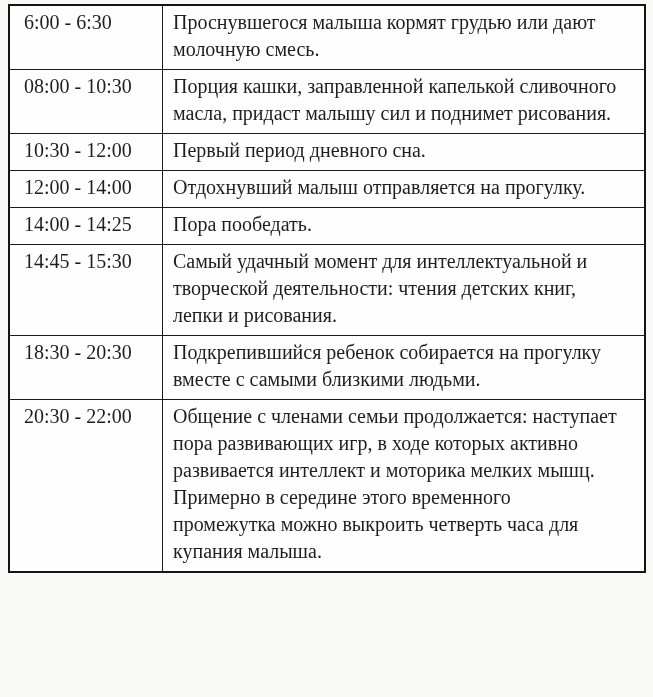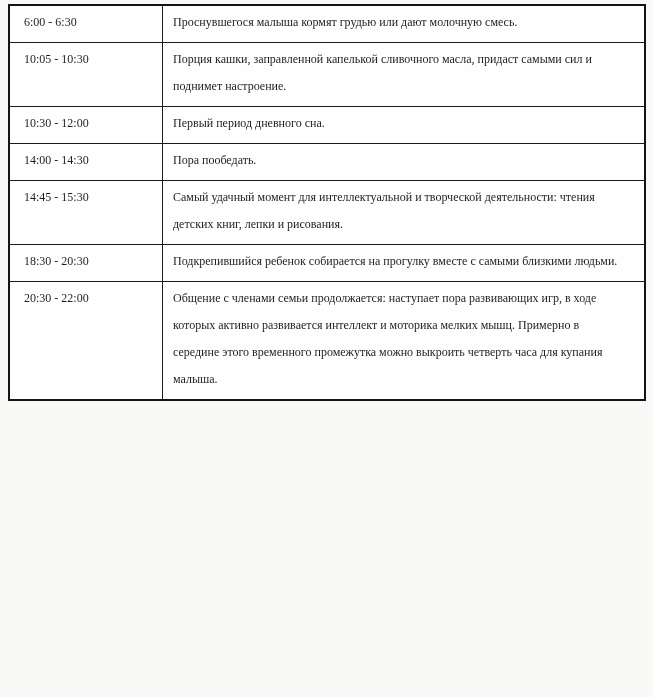--- a/index.html
+++ b/index.html
@@ -19,21 +19,21 @@
     margin: 4px 0 0 8px;
     width: 638px;
     background: #fefefe;
     table-layout: fixed;
   }
   table.schedule, table.schedule td {
     border: 2px solid #1b1b1b;
   }
   table.schedule td {
     border-width: 1px;
-    font-size: 12px;
+    font-size: 20px;
     line-height: 27px;
     vertical-align: top;
     padding: 3px 10px 6px 10px;
     font-family: Liberation Serif, serif;
   }
   table.schedule td.time-cell {
     width: 128px;
     white-space: nowrap;
     padding-left: 14px;
   }
@@ -48,29 +48,33 @@
 </head>
 <body>
 
 <table class="schedule">
   <tbody>
     <tr>
       <td class="time-cell">6:00 - 6:30</td>
       <td class="activity-cell">Проснувшегося малыша кормят грудью или дают молочную смесь.</td>
     </tr>
     <tr>
-      <td class="time-cell">10:05 - 10:30</td>
-      <td class="activity-cell">Порция кашки, заправленной капелькой сливочного масла, придаст самыми сил и поднимет настроение.</td>
+      <td class="time-cell">08:00 - 10:30</td>
+      <td class="activity-cell">Порция кашки, заправленной капелькой сливочного масла, придаст малышу сил и поднимет рисования.</td>
     </tr>
     <tr>
       <td class="time-cell">10:30 - 12:00</td>
       <td class="activity-cell">Первый период дневного сна.</td>
     </tr>
     <tr>
-      <td class="time-cell">14:00 - 14:30</td>
+      <td class="time-cell">12:00 - 14:00</td>
+      <td class="activity-cell">Отдохнувший малыш отправляется на прогулку.</td>
+    </tr>
+    <tr>
+      <td class="time-cell">14:00 - 14:25</td>
       <td class="activity-cell">Пора пообедать.</td>
     </tr>
     <tr>
       <td class="time-cell">14:45 - 15:30</td>
       <td class="activity-cell">Самый удачный момент для интеллектуальной и творческой деятельности: чтения детских книг, лепки и рисования.</td>
     </tr>
     <tr>
       <td class="time-cell">18:30 - 20:30</td>
       <td class="activity-cell">Подкрепившийся ребенок собирается на прогулку вместе с самыми близкими людьми.</td>
     </tr>

